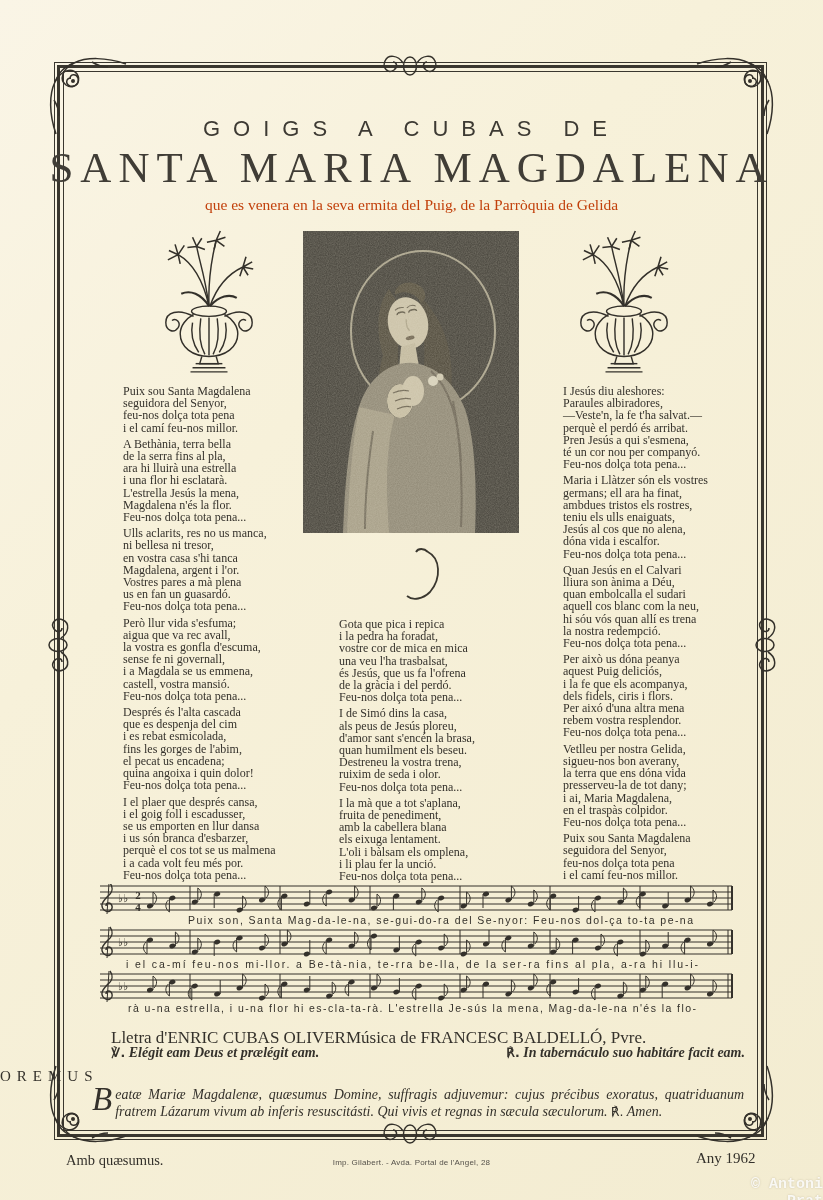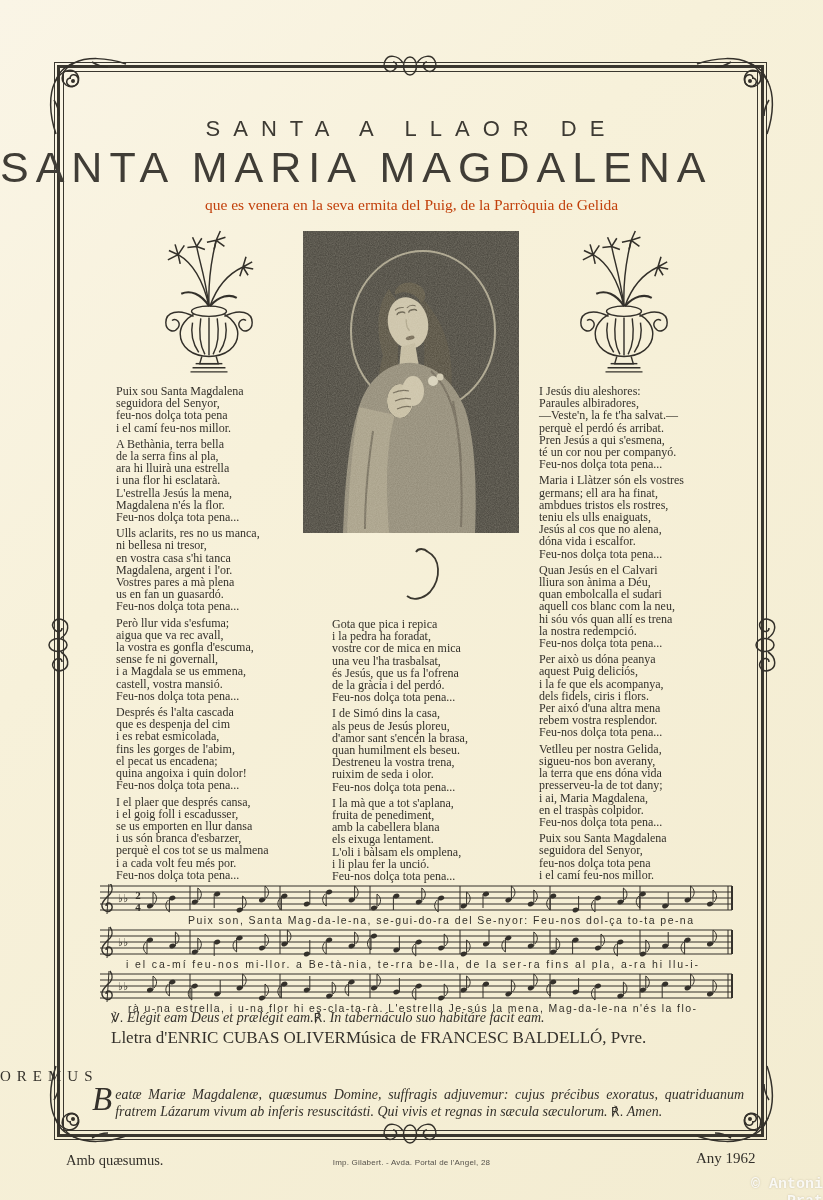--- a/index.html
+++ b/index.html
@@ -11,44 +11,44 @@
   .abs{position:absolute;}
   
   .frame{position:absolute;left:54px;top:62px;width:711px;height:1076px;border:1px solid #3a372f;}
   .frame::before{content:"";position:absolute;inset:2px;border:3px solid #3a372f;}
   .frame::after{content:"";position:absolute;inset:8px;border:1px solid #3a372f;}
   .orn-layer{left:0;top:0;width:823px;height:1200px;pointer-events:none;}
   
   .kicker{left:0;top:116px;width:100%;text-align:center;
     font-family:"Liberation Sans",sans-serif;font-size:22px;font-weight:400;
     letter-spacing:13px;color:#3d3a33;}
-  .main-title{left:0;top:144px;width:100%;text-align:left;
-    font-family:Liberation Sans, sans-serif;font-size:43px;font-weight:300;
+  .main-title{left:0;top:144px;width:100%;text-align:center;
+    font-family:Liberation Serif, serif;font-size:43px;font-weight:300;
     letter-spacing:7px;color:#403d36;line-height:1.1;}
   .subtitle{left:0;top:196px;width:100%;text-align:center;font-size:15.5px;color:#c2410c;}
   
   .col{font-size:12px;line-height:12.2px;}
   .col-left{left:111px;top:385px;width:204px;}
   .col-middle{left:327px;top:618px;width:204px;}
-  .col-right{left:534px;top:385px;width:208px;}
-  .stanza{white-space:pre-line;margin:0 0 4px 5px;}
+  .col-right{left:551px;top:385px;width:208px;}
+  .stanza{white-space:pre-line;margin:0 0 4px 12px;}
   
   .photo{left:303px;top:231px;width:216px;height:302px;background:#45423a;}
   .photo svg{display:block;}
   .vase{width:126px;height:146px;}
   .vase-left{left:146px;top:230px;}
   .vase-right{left:561px;top:230px;}
   .curl{left:402px;top:546px;width:44px;height:58px;}
   
   .music{left:92px;top:884px;width:648px;height:136px;}
   .lyr{font-family:"Liberation Sans",sans-serif;font-size:10.5px;fill:#34312b;}
   .tsig{font-family:"Liberation Serif",serif;font-weight:bold;font-size:11px;fill:#34312b;text-anchor:middle;}
   
   .credits{left:111px;top:1028px;width:632px;display:flex;justify-content:flex-start;font-size:17px;}
-  .vr-row{left:111px;top:1010px;width:634px;display:flex;font-size:14px;}
+  .vr-row{left:111px;top:1045px;width:634px;display:flex;justify-content:space-between;font-size:14px;font-weight:bold;}
   .vr-row .txt{font-style:italic;}
   .lsym{font-family:"DejaVu Sans",sans-serif;font-style:normal;font-size:12.5px;}
   .oremus{left:0;top:1068px;width:100%;font-size:15px;letter-spacing:6px;color:#34312b;}
   .prayer{left:92px;top:1086px;width:652px;font-size:14px;font-style:italic;line-height:17px;text-align:justify;}
   .dropcap{float:left;font-size:33px;line-height:27px;padding-right:3px;font-style:italic;}
   
   .foot-left{left:66px;top:1152px;font-size:14.5px;}
   .foot-center{left:0;top:1158px;width:100%;text-align:center;
     font-family:"Liberation Sans",sans-serif;font-size:8px;color:#55514a;letter-spacing:.2px;}
   .foot-right{left:696px;top:1150px;font-size:15px;}
@@ -109,21 +109,21 @@
   <use href="#corner" transform="translate(46,54)"></use>
   <use href="#corner" transform="translate(777,54) scale(-1,1)"></use>
   <use href="#corner" transform="translate(46,1146) scale(1,-1)"></use>
   <use href="#corner" transform="translate(777,1146) scale(-1,-1)"></use>
   <use href="#cartouche" transform="translate(410,66)"></use>
   <use href="#cartouche" transform="translate(410,1134)"></use>
   <use href="#cartouche" transform="translate(58,645) rotate(90)"></use>
   <use href="#cartouche" transform="translate(765,645) rotate(90)"></use>
 </svg>
 
-<div class="abs kicker">SANTA A LLAOR DE</div>
+<div class="abs kicker">GOIGS A CUBAS DE</div>
 <div class="abs main-title">SANTA MARIA MAGDALENA</div>
 <div class="abs subtitle">que es venera en la seva ermita del Puig, de la Parròquia de Gelida</div>
 
 <svg class="abs vase vase-left" viewBox="0 0 120 142">
     <use href="#vase"></use>
   </svg>
 <svg class="abs vase vase-right" viewBox="0 0 120 142">
     <use href="#vase"></use>
   </svg>
 

